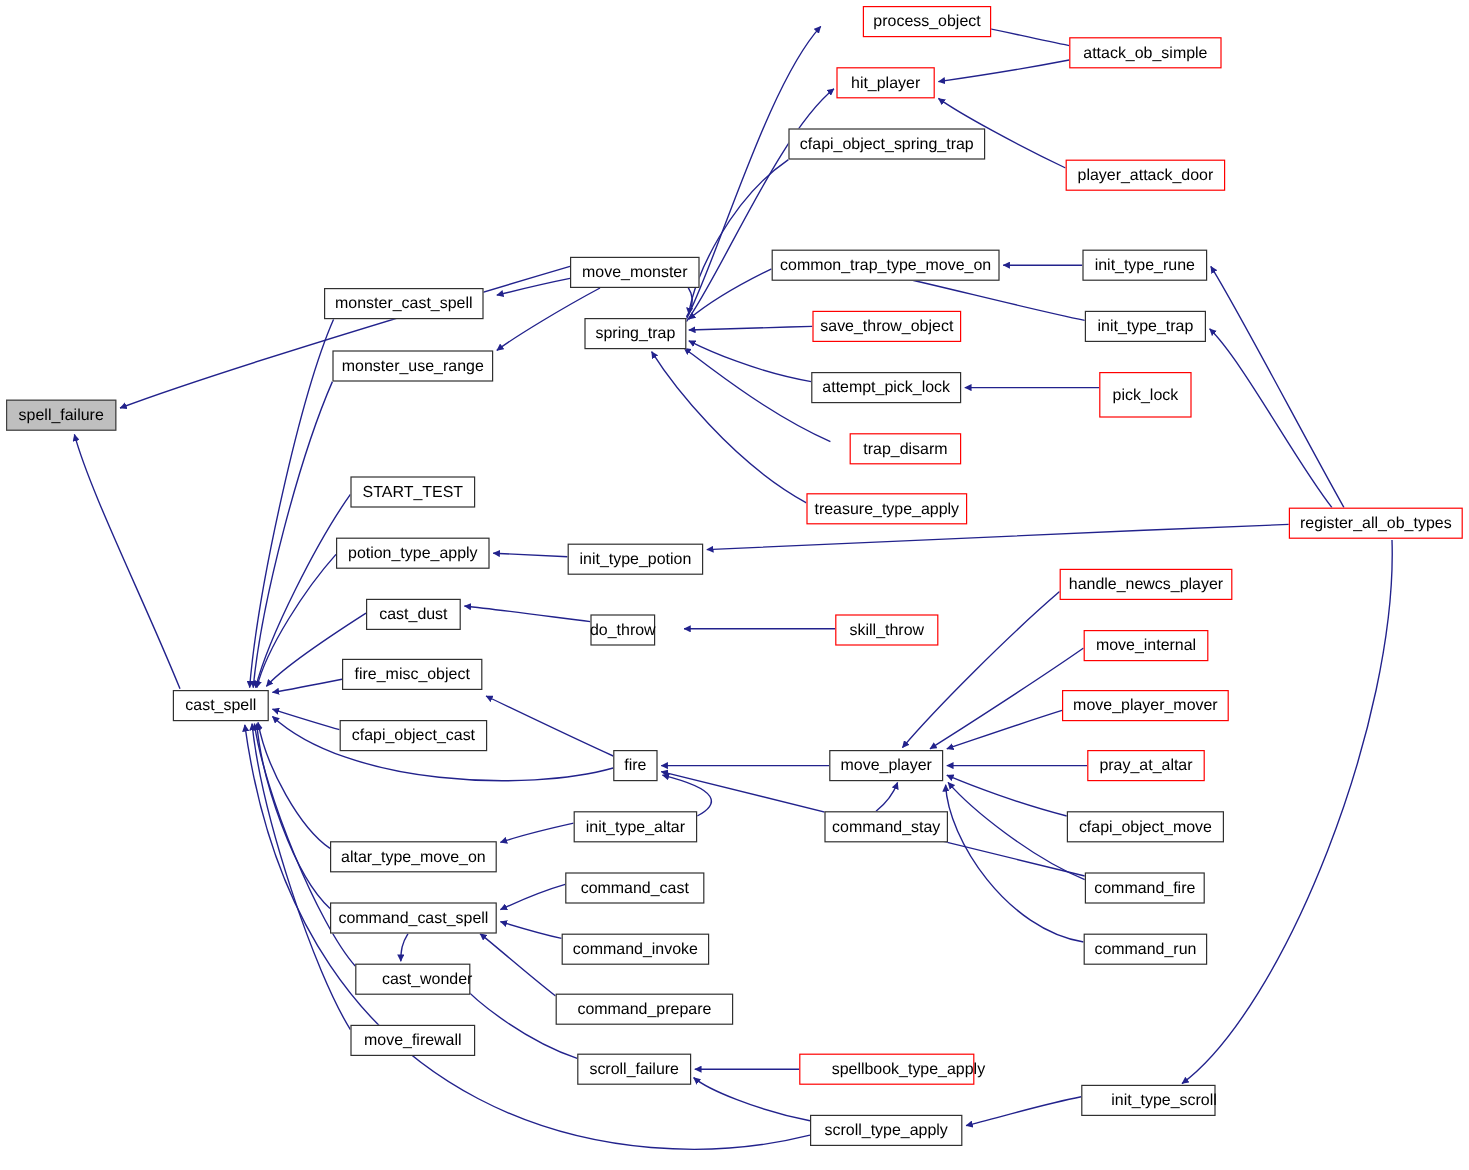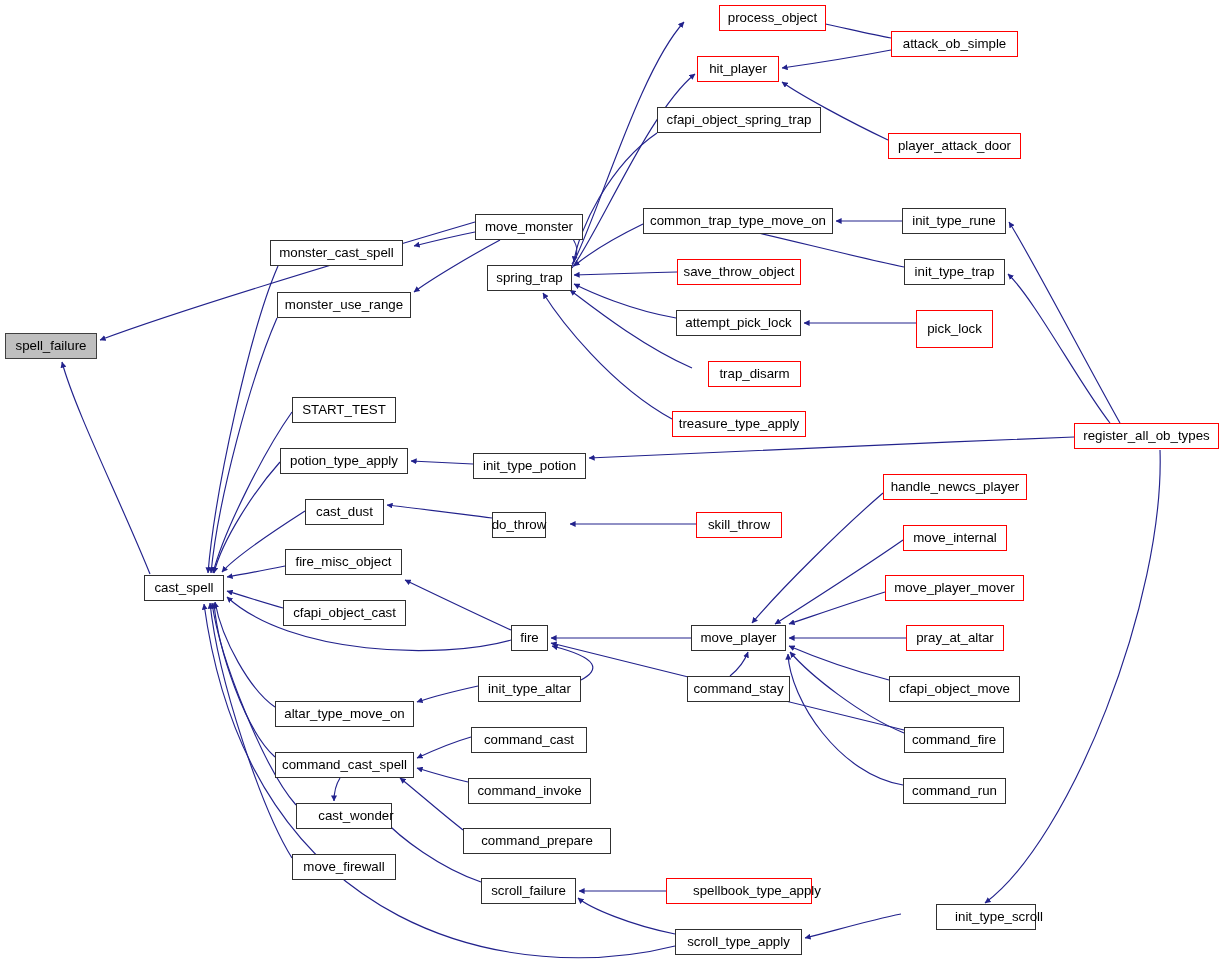--- a/index.html
+++ b/index.html
@@ -242,20 +242,20 @@
       </div>
       <div class="node" style="left: 292px; top: 854px; width: 104px; height: 26px;">
         <span>move_firewall</span>
       </div>
       <div class="node" style="left: 481px; top: 878px; width: 95px; height: 26px;">
         <span>scroll_failure</span>
       </div>
       <div class="node red" style="left: 666px; top: 878px; width: 146px; height: 26px; padding-left: 36px;">
         <span>spellbook_type_apply</span>
       </div>
-      <div class="node" style="left: 936px; top: 904px; width: 100px; height: 26px; padding-left: 26px;">
+      <div class="node" style="left: 901px; top: 904px; width: 112px; height: 26px; padding-left: 26px;">
         <span>init_type_scroll</span>
       </div>
       <div class="node" style="left: 675px; top: 929px; width: 127px; height: 26px;">
         <span>scroll_type_apply</span>
       </div>
     </div>
 </div>
 
 </body></html>

